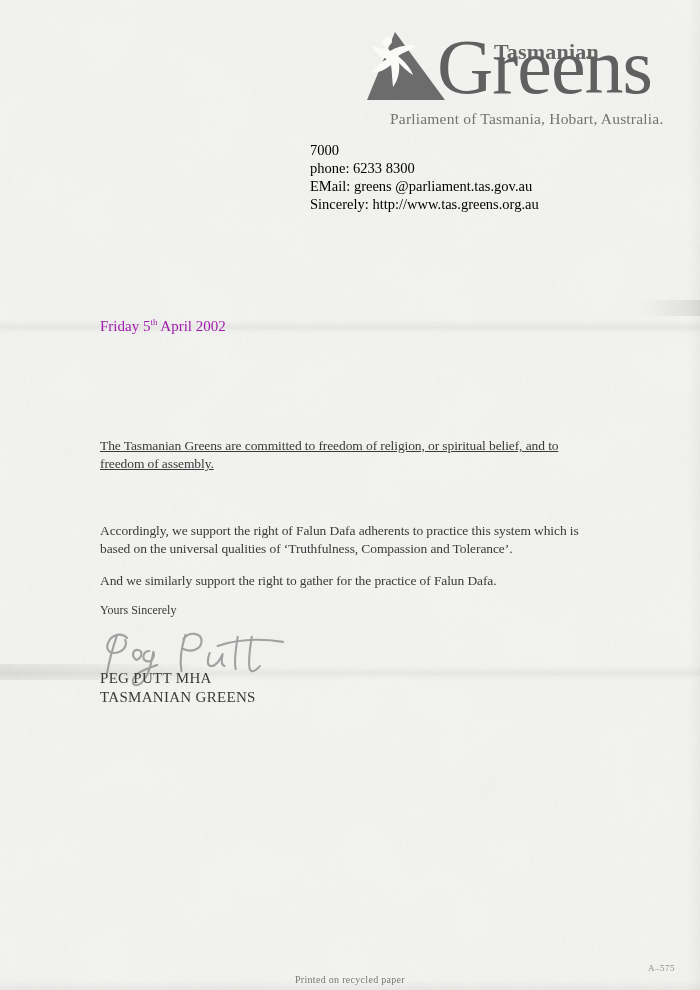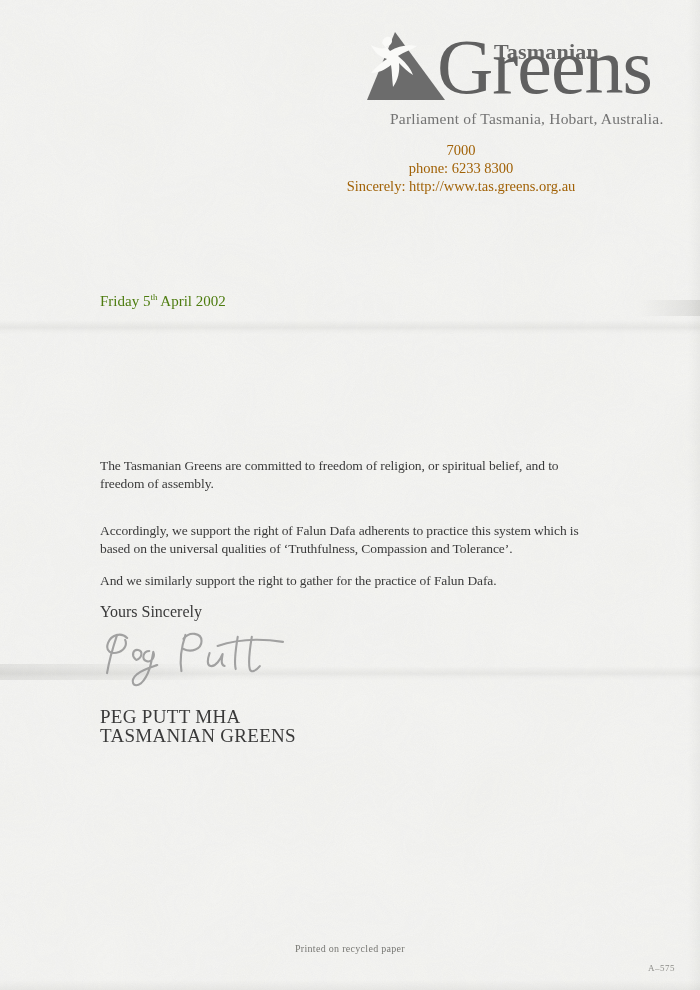--- a/index.html
+++ b/index.html
@@ -44,36 +44,36 @@
     position: absolute; left: 437px; top: 30px;
     font-size: 78px; line-height: 74px; font-weight: normal;
     color: #606060; letter-spacing: -1px;
   }
   .tagline {
     position: absolute; left: 370px; top: 110px;
     font-size: 15.5px; color: #737373; letter-spacing: 0.2px; margin-left: 20px;
   }
   .contact {
     position: absolute; left: 310px; top: 141px; width: 302px;
-    text-align: center; font-size: 14.5px; line-height: 18px; color: #a16207;
+    text-align: left; font-size: 14.5px; line-height: 18px; color: #000000;
   }
 
   
-  .date { position: absolute; left: 100px; top: 292px; font-size: 15px; color: #4d7c0f; }
+  .date { position: absolute; left: 100px; top: 317px; font-size: 15px; color: #a21caf; }
   .date sup { font-size: 9px; vertical-align: super; }
   .para { position: absolute; left: 100px; font-size: 13.5px; line-height: 18px; color: #3a3a3a; letter-spacing: -0.1px; white-space: nowrap; }
-  .p1 { top: 457px; }
+  .p1 { top: 437px; text-decoration: underline; }
   .p2 { top: 522px; }
   .p3 { top: 572px; }
-  .closing { position: absolute; left: 100px; top: 603px; font-size: 16px; color: #3a3a3a; }
+  .closing { position: absolute; left: 100px; top: 603px; font-size: 12px; color: #3a3a3a; }
   .signature { position: absolute; left: 97px; top: 628px; width: 196px; height: 62px; }
-  .signer { position: absolute; left: 100px; top: 707px; font-size: 19px; line-height: 19px; color: #3a3a3a; letter-spacing: 0.3px; }
+  .signer { position: absolute; left: 100px; top: 669px; font-size: 15px; line-height: 19px; color: #3a3a3a; letter-spacing: 0.3px; }
 
   
-  .footer-note { position: absolute; left: 295px; top: 943px; font-size: 10px; color: #777773; letter-spacing: 0.3px; }
+  .footer-note { position: absolute; left: 295px; top: 974px; font-size: 10px; color: #777773; letter-spacing: 0.3px; }
   .footer-code { position: absolute; left: 648px; top: 963px; font-size: 9px; color: #8b8b87; letter-spacing: 0.5px; text-align: center; }
 </style>
 </head>
 <body>
 
 <div class="page">
 
   <svg class="grain" width="700" height="990" aria-hidden="true">
     <filter id="grainF">
       <feTurbulence type="fractalNoise" baseFrequency="0.9" numOctaves="2" seed="7" result="t"></feTurbulence>
@@ -105,20 +105,21 @@
       C13,26 7,21 4,14 C9,17 14,18 19,17 L15,12 Z"></path>
   </svg>
 
   <div class="brand-top">Tasmanian</div>
   <div class="brand-main">Greens</div>
   <div class="tagline">Parliament of Tasmania, Hobart, Australia.</div>
 
   <div class="contact">
     <div>7000</div>
     <div>phone: 6233 8300</div>
+    <div>EMail: greens @parliament.tas.gov.au</div>
     <div>Sincerely: http://www.tas.greens.org.au</div>
   </div>
 
   <div class="date"><span>Friday 5</span><sup>th</sup><span> April 2002</span></div>
 
   <div class="para p1">
     <div class="line">The Tasmanian Greens are committed to freedom of religion, or spiritual belief, and to</div>
     <div class="line">freedom of assembly.</div>
   </div>
 

